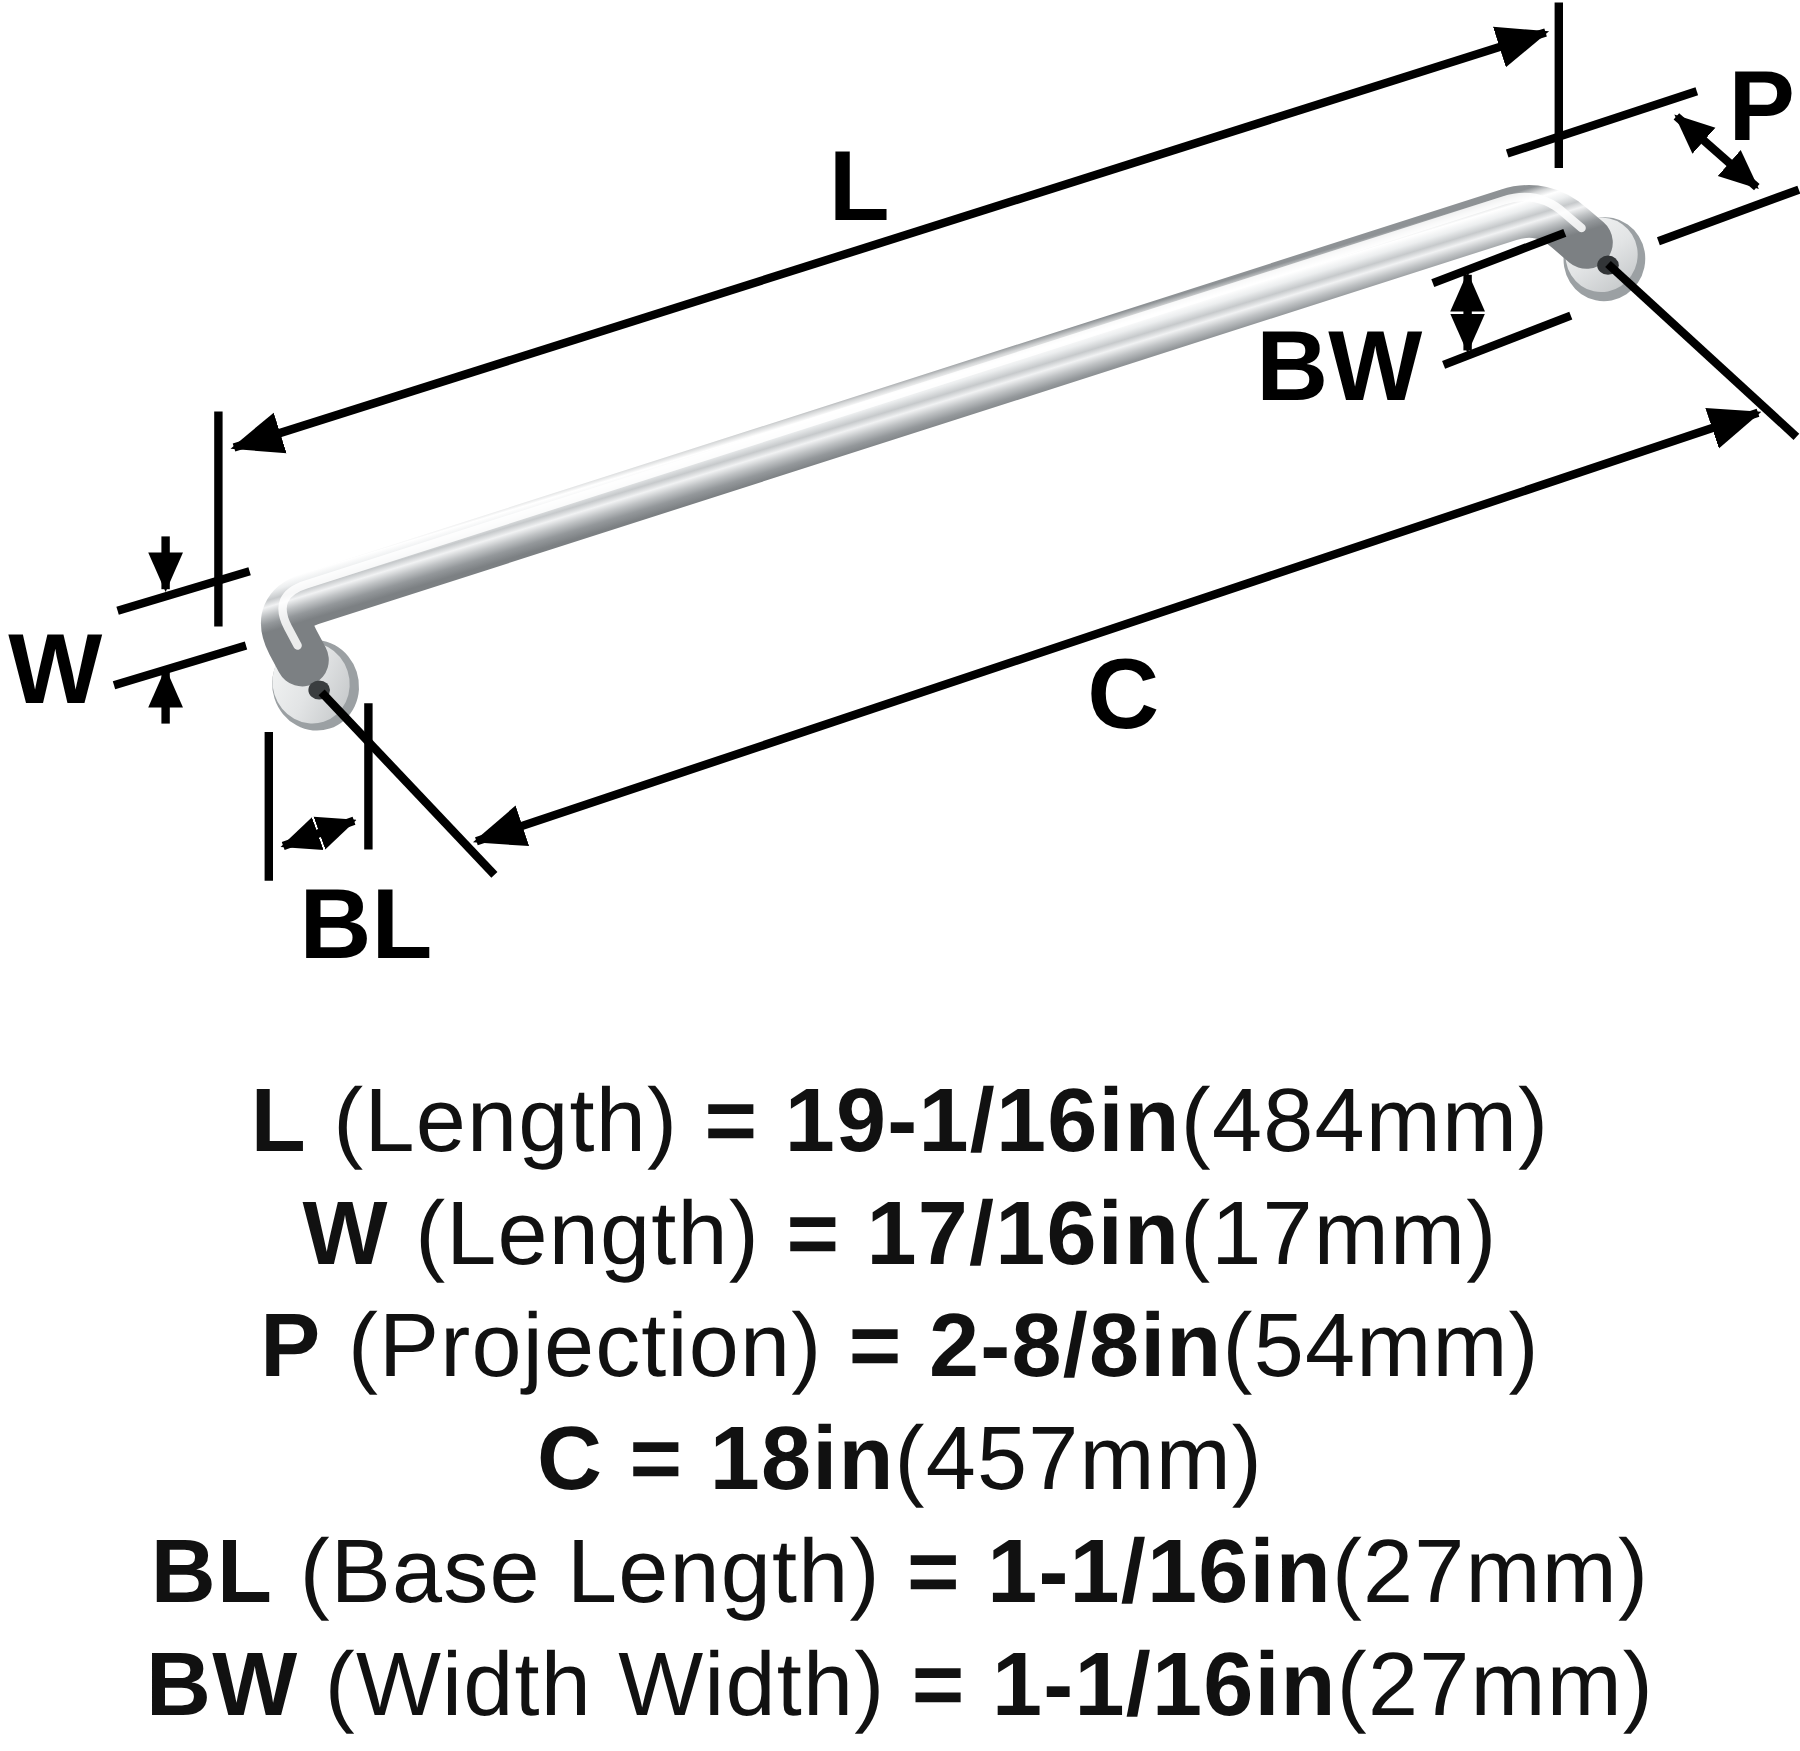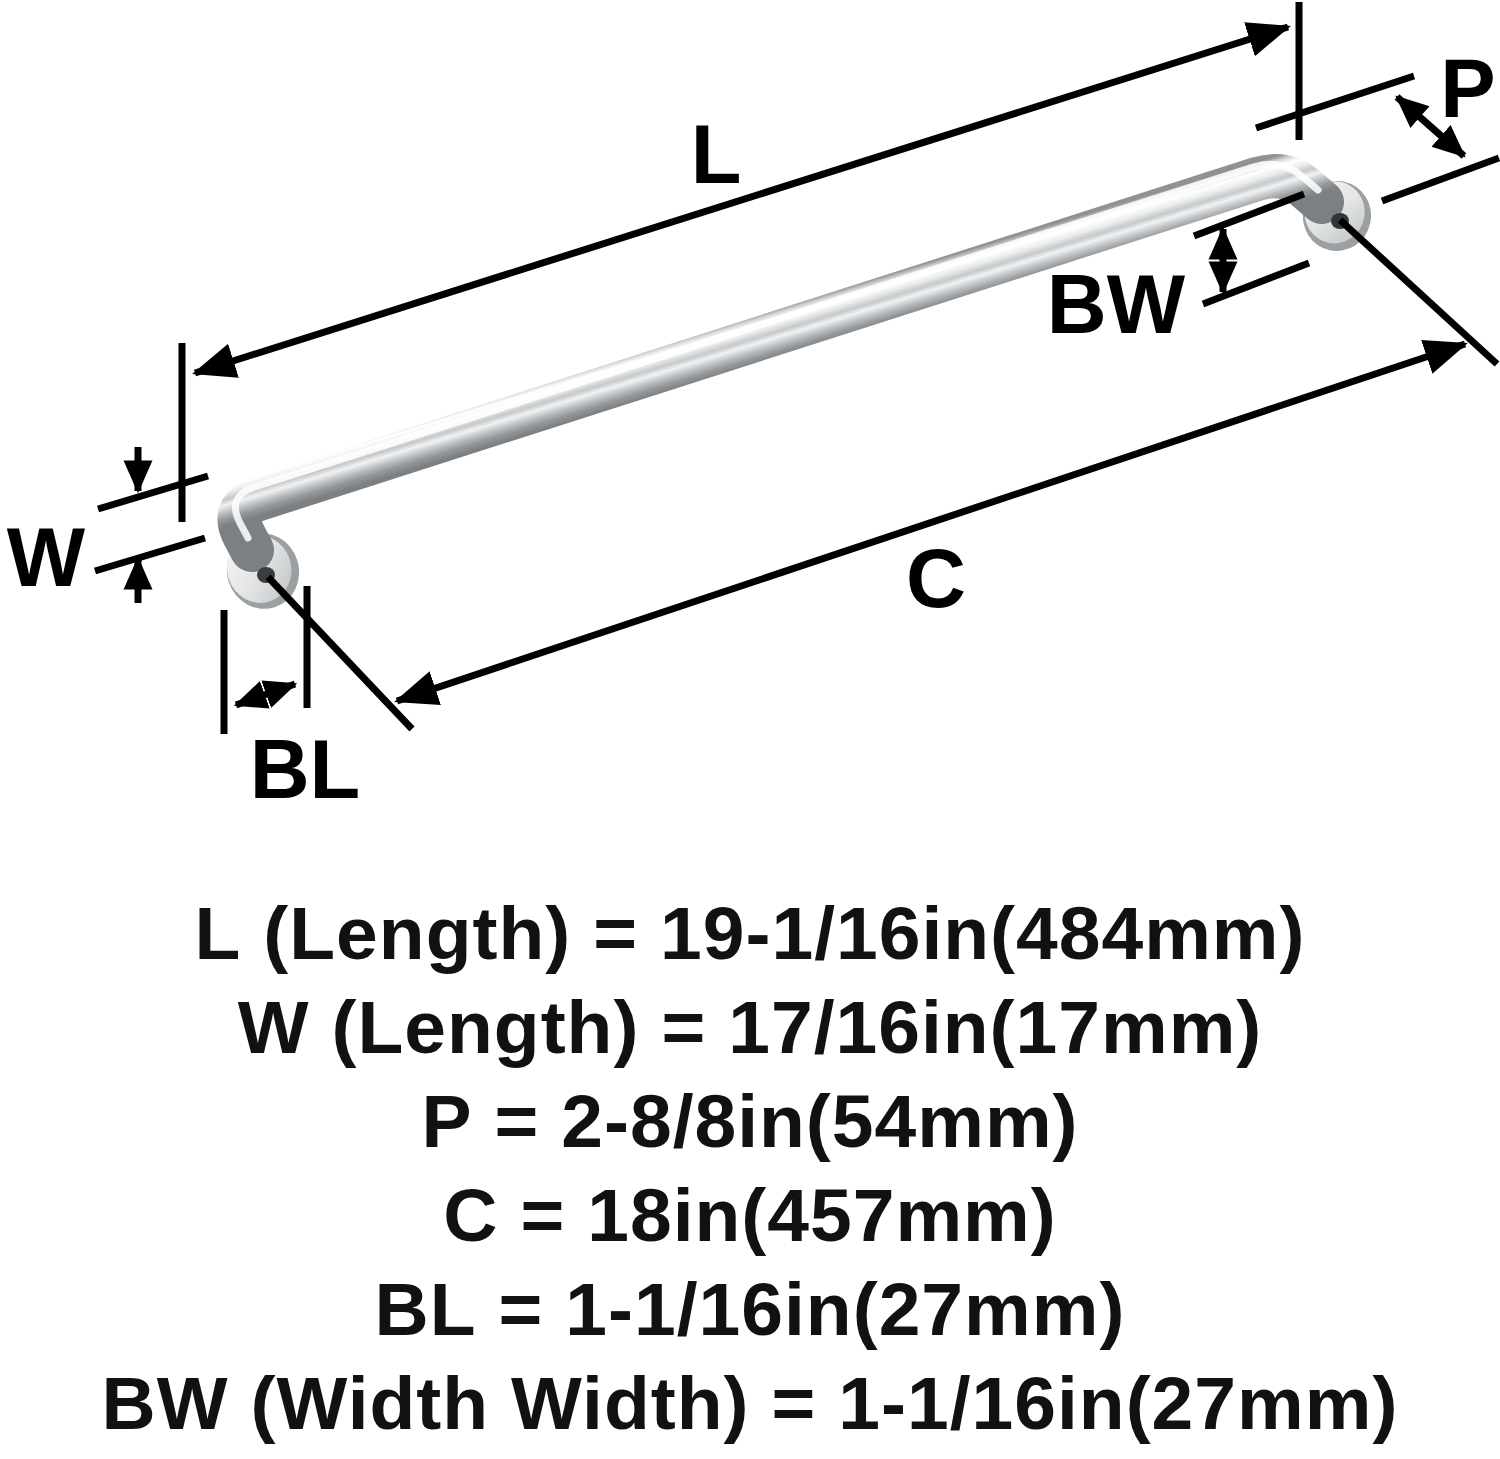--- a/index.html
+++ b/index.html
@@ -3,21 +3,21 @@
 <meta charset="utf-8">
 <style>
   html,body{margin:0;padding:0;background:#fff;}
   body{font-family:"Liberation Sans", sans-serif;}
   .stage{position:relative;width:1500px;height:1459px;background:#ffffff;overflow:hidden;}
   .diagram-svg{position:absolute;left:0;top:0;width:1500px;height:1459px;}
   .dim-label{font-family:"Liberation Sans",sans-serif;font-weight:700;font-size:83px;fill:#000;}
   .specs{position:absolute;left:0;top:886px;width:1500px;color:#111;font-size:75px;letter-spacing:1px;}
   .spec-row{display:flex;justify-content:center;align-items:baseline;gap:22px;height:94px;line-height:94px;white-space:nowrap;}
   .b{font-weight:700;}
-  .r{font-weight:700;}
+  .r{font-weight:400;}
   .val span{letter-spacing:1px;text-align:right;}
 </style>
 </head>
 <body>
 
 <div class="stage">
 
   <svg class="diagram-svg" viewBox="0 0 1500 1459">
     <defs>
       <marker id="arr" viewBox="0 0 10 10" refX="9.3" refY="5" markerWidth="6.2" markerHeight="6.2" orient="auto-start-reverse" markerUnits="strokeWidth">
@@ -99,30 +99,32 @@
       <span class="val"><span class="b">19-1/16in</span><span class="r">(484mm)</span></span>
     </div>
     <div class="spec-row">
       <span class="b">W</span>
       <span class="r">(Length)</span>
       <span class="b">=</span>
       <span class="val"><span class="b">17/16in</span><span class="r">(17mm)</span></span>
     </div>
     <div class="spec-row">
       <span class="b">P</span>
+      <span class="r">(Projection)</span>
       <span class="b">=</span>
       <span class="val"><span class="b">2-8/8in</span><span class="r">(54mm)</span></span>
     </div>
     <div class="spec-row">
       <span class="b">C</span>
       <span class="b">=</span>
       <span class="val"><span class="b">18in</span><span class="r">(457mm)</span></span>
     </div>
     <div class="spec-row">
       <span class="b">BL</span>
+      <span class="r">(Base Length)</span>
       <span class="b">=</span>
       <span class="val"><span class="b">1-1/16in</span><span class="r">(27mm)</span></span>
     </div>
     <div class="spec-row">
       <span class="b">BW</span>
       <span class="r">(Width Width)</span>
       <span class="b">=</span>
       <span class="val"><span class="b">1-1/16in</span><span class="r">(27mm)</span></span>
     </div>
   </div>

